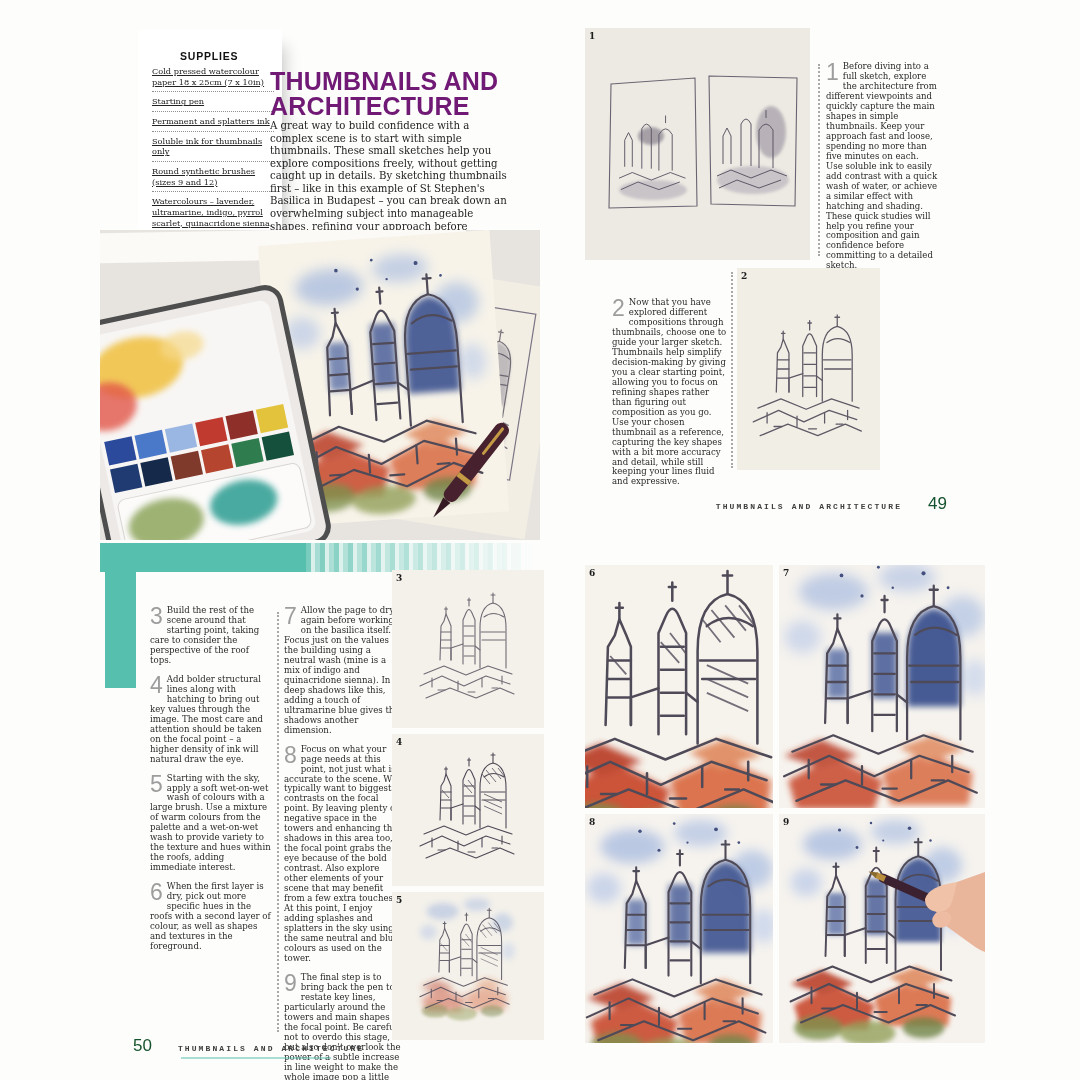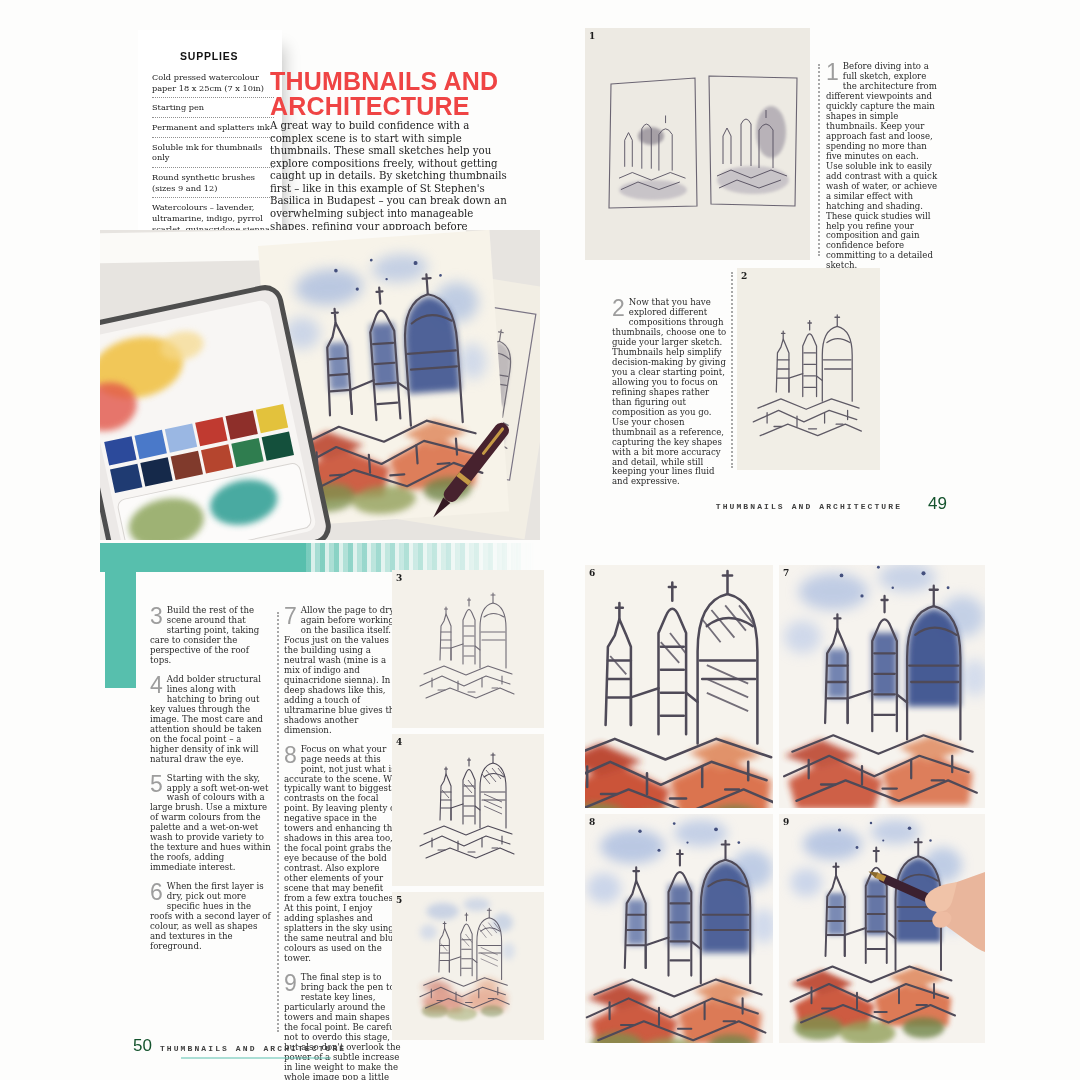--- a/index.html
+++ b/index.html
@@ -4,27 +4,27 @@
 <style>
   html,body{margin:0;padding:0;background:#ffffff;}
   .canvas{position:relative;width:1080px;height:1080px;background:#fdfdfc;overflow:hidden;
           font-family:"DejaVu Serif",serif;color:#2b2b2b;}
 
   
   .supplies{position:absolute;left:138px;top:30px;width:122px;background:#ffffff;
             padding:20px 8px 12px 14px;
             box-shadow:16px 4px 14px -12px rgba(0,0,0,.18), 4px 16px 14px -12px rgba(0,0,0,.14);}
   .supplies-heading{font-family:"Liberation Sans",sans-serif;font-weight:bold;font-size:10.5px;
-            letter-spacing:.8px;color:#111;margin-bottom:6px;padding-left:28px;}
+            letter-spacing:.8px;color:#111;padding-left:28px;}
   .supplies-item{font-size:8.2px;line-height:1.3;color:#222;padding:4px 0;
-            border-bottom:1px dotted #8f8f8f;}
+            border-bottom:1px dotted #8f8f8f;text-decoration:underline;}
 
   
   .title{position:absolute;left:270px;top:52px;width:250px;font-family:"Liberation Sans",sans-serif;
-         font-weight:bold;font-size:25px;line-height:1.0;color:#ef4444;letter-spacing:.2px;}
+         font-weight:bold;font-size:25px;line-height:1.0;color:#701a75;letter-spacing:.2px;}
   .intro{position:absolute;left:270px;top:110px;width:242px;font-size:10.2px;line-height:1.23;
          color:#1e1e1e;}
 
   
   .photo{position:absolute;overflow:hidden;}
   .photo svg{display:block;width:100%;height:100%;}
   .photo-num{position:absolute;top:3px;left:4px;font-family:"DejaVu Serif",serif;font-weight:bold;
              font-size:9px;color:#1c1c1c;z-index:2;}
   #hero{left:100px;top:230px;width:440px;height:310px;}
   #photo-1{left:585px;top:28px;width:225px;height:232px;}
@@ -54,21 +54,21 @@
   .teal-h{position:absolute;left:100px;top:543px;width:206px;height:29px;background:#57bfad;}
   .teal-h-brush{position:absolute;left:306px;top:543px;width:238px;height:29px;
       background:repeating-linear-gradient(90deg, rgba(87,191,173,.8) 0 5px, rgba(87,191,173,.22) 5px 9px, rgba(87,191,173,.55) 9px 14px);
       -webkit-mask-image:linear-gradient(to right,#000 0%,rgba(0,0,0,.55) 45%,transparent 96%);
       mask-image:linear-gradient(to right,#000 0%,rgba(0,0,0,.55) 45%,transparent 96%);}
   .teal-v{position:absolute;left:105px;top:566px;width:31px;height:122px;background:#57bfad;}
 
   
   .footer49{position:absolute;left:585px;top:494px;width:362px;display:flex;
             justify-content:flex-end;align-items:baseline;gap:26px;}
-  .footer50{position:absolute;left:133px;top:1036px;display:flex;align-items:baseline;gap:8px;}
+  .footer50{position:absolute;left:133px;top:1036px;display:flex;align-items:baseline;gap:26px;}
   .footer-label{font-family:Liberation Mono, monospace;font-size:8px;font-weight:bold;
                 letter-spacing:2.1px;color:#3f3f3f;}
   .page-num{font-family:"Liberation Sans",sans-serif;font-size:17px;color:#14532d;}
   .teal-underline{position:absolute;left:181px;top:1057px;width:150px;height:2px;
                   background:rgba(87,191,173,.5);}
 </style>
 </head>
 <body>
 
 <svg width="0" height="0" style="position:absolute" aria-hidden="true">

